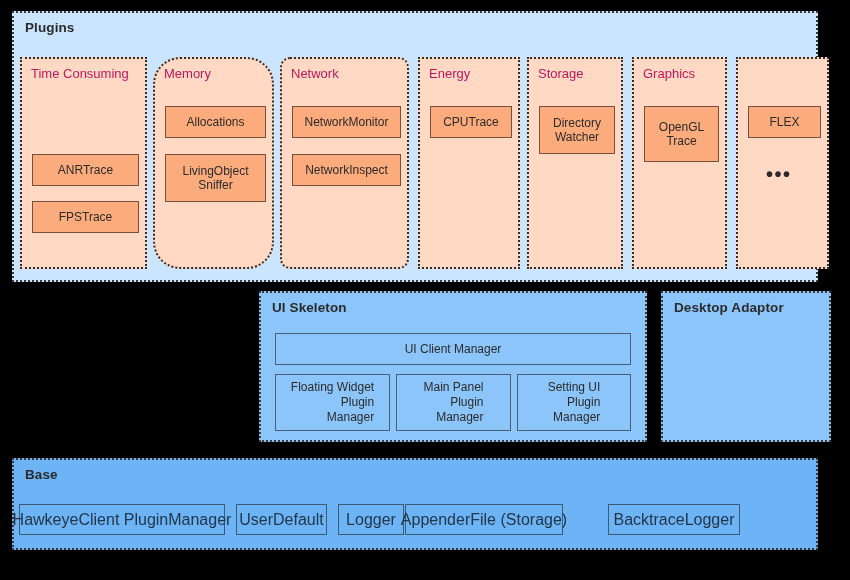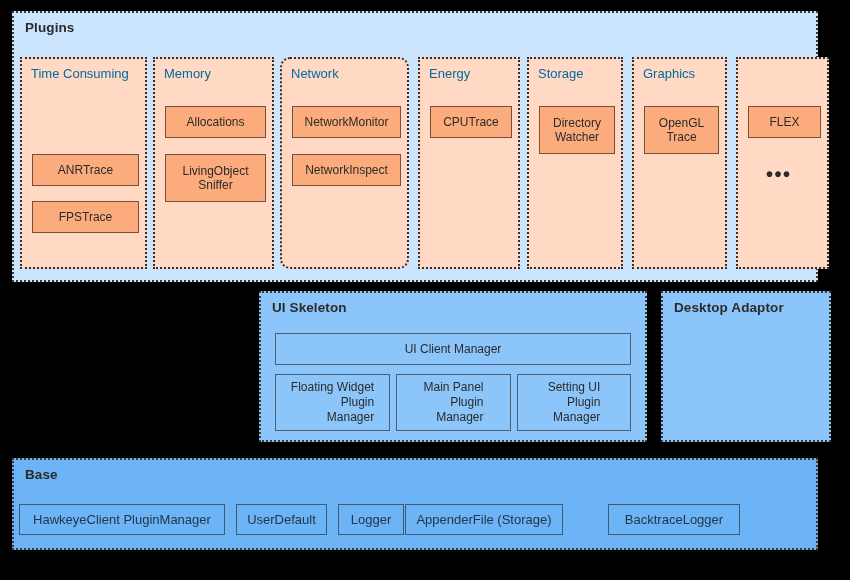--- a/index.html
+++ b/index.html
@@ -57,21 +57,21 @@
     top: 57px;
     height: 212px;
     background: #ffd9c4;
     border: 2px dotted #2e2e2e;
     box-sizing: border-box;
   }
   .plugin-col-title {
     position: absolute;
     left: 9px; top: 7px;
     font-size: 13px;
-    color: #0369a1;
+    color: #be185d;
     white-space: nowrap;
   }
 
   .plugin-box {
     position: absolute;
     background: #fcab7d;
     border: 1.4px solid #77503c;
     box-sizing: border-box;
     display: flex;
     align-items: center;
@@ -112,39 +112,39 @@
     position: absolute;
     top: 504px;
     height: 31px;
     background: #6cb4f5;
     border: 1.4px solid #3f5a73;
     box-sizing: border-box;
     display: flex;
     align-items: center;
     justify-content: center;
     text-align: center;
-    font-size: 13px;
+    font-size: 16px;
     color: #23364a;
     white-space: nowrap;
   }
 </style>
 </head>
 <body>
 
 <div class="abs section-plugins">
   <div class="section-title">Plugins</div>
 </div>
 
 <div class="plugin-col" style="left:20px; width:127px;">
   <div class="plugin-col-title">Time Consuming</div>
   <div class="plugin-box" style="left:10px; top:95px; width:107px; height:32px;">ANRTrace</div>
   <div class="plugin-box" style="left:10px; top:142px; width:107px; height:32px;">FPSTrace</div>
 </div>
 
-<div class="plugin-col" style="left:153px; width:121px;">
+<div class="plugin-col" style="left:153px; width:121px;border-radius:27px;">
   <div class="plugin-col-title">Memory</div>
   <div class="plugin-box" style="left:10px; top:47px; width:101px; height:32px;">Allocations</div>
   <div class="plugin-box" style="left:10px; top:95px; width:101px; height:48px; white-space:pre-line;">LivingObject
 Sniffer</div>
 </div>
 
 <div class="plugin-col" style="left:280px; width:129px;border-radius:10px;">
   <div class="plugin-col-title">Network</div>
   <div class="plugin-box" style="left:10px; top:47px; width:109px; height:32px;">NetworkMonitor</div>
   <div class="plugin-box" style="left:10px; top:95px; width:109px; height:32px;">NetworkInspect</div>
@@ -156,21 +156,21 @@
 </div>
 
 <div class="plugin-col" style="left:527px; width:96px;">
   <div class="plugin-col-title">Storage</div>
   <div class="plugin-box" style="left:10px; top:47px; width:76px; height:48px; white-space:pre-line;">Directory
 Watcher</div>
 </div>
 
 <div class="plugin-col" style="left:632px; width:95px;">
   <div class="plugin-col-title">Graphics</div>
-  <div class="plugin-box" style="left:10px; top:47px; width:75px; height:48px; white-space:pre-line;">OpenGL
+  <div class="plugin-box" style="left:10px; top:47px; width:75px; height:56px; white-space:pre-line;">OpenGL
 Trace</div>
 </div>
 
 <div class="plugin-col" style="left:736px; width:93px;">
   <div class="plugin-col-title"></div>
   <div class="plugin-box" style="left:10px; top:47px; width:73px; height:32px;">FLEX</div>
   <div class="ellipsis-mark" style="left:28px; top:105px;">•••</div>
 </div>
 
 <div class="abs section-ui-skeleton">

